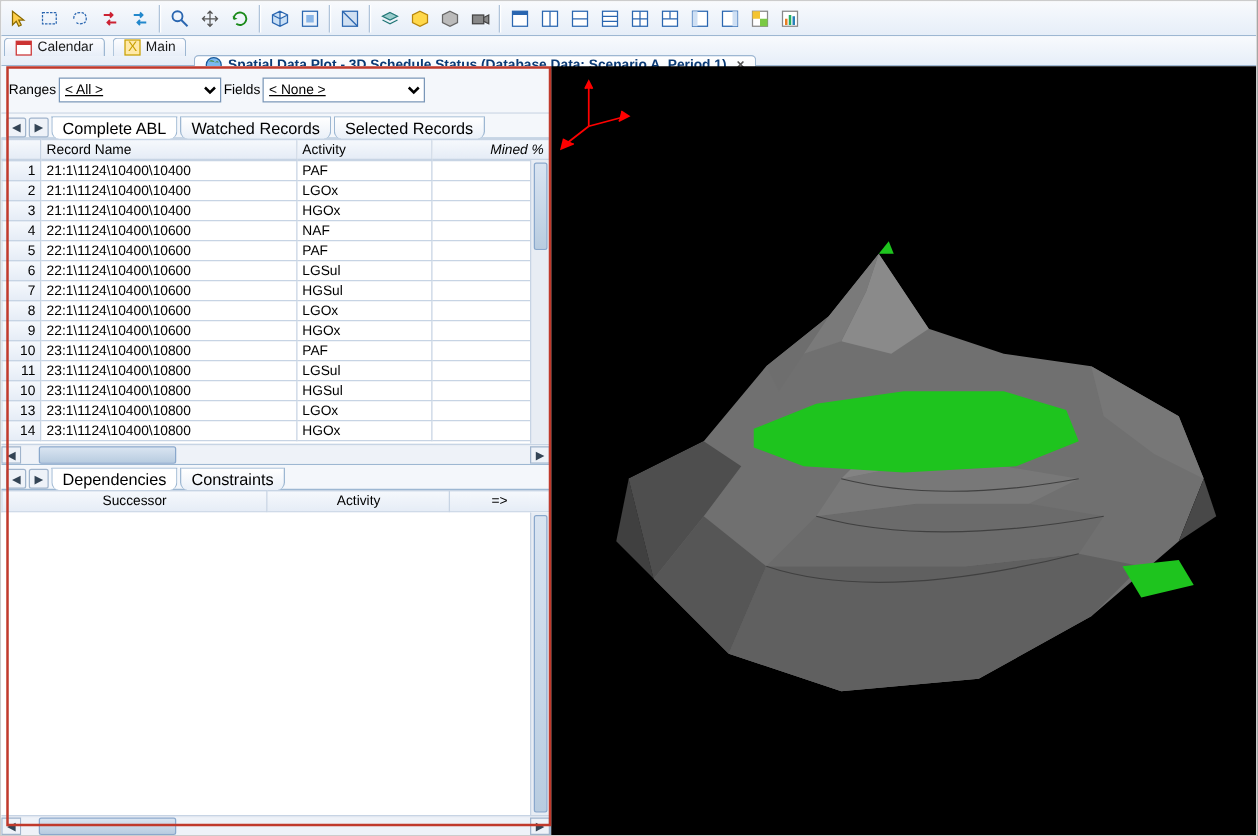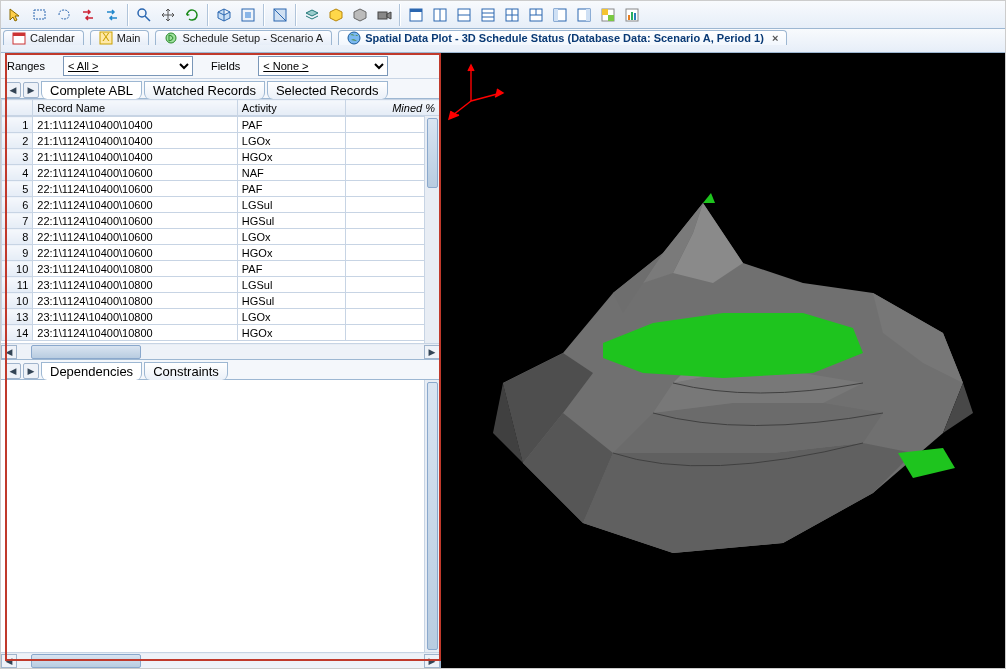--- a/index.html
+++ b/index.html
@@ -7,34 +7,34 @@
 
 
 .toolbar { height: 28px; background: linear-gradient(#f8fafd, #e6eef8); border-bottom: 1px solid #9db7d2; display: flex; align-items: center; padding: 0 4px; gap: 2px; }
 .toolbar .tbtn { width: 22px; height: 22px; border: 1px solid transparent; display: flex; align-items: center; justify-content: center; background: transparent; cursor: pointer; border-radius: 2px; }
 .toolbar .sep { width: 2px; height: 22px; margin: 0 2px; border-left: 1px solid #b0c4da; border-right: 1px solid #fff; }
 .toolbar .tbtn svg { width: 16px; height: 16px; }
 
 
 .navtabs { height: 24px; background: linear-gradient(#f8fafd, #e6eef8); border-bottom: 1px solid #9db7d2; display: flex; align-items: flex-start; padding: 0 2px; gap:4px; }
 .navtab { display: flex; align-items: center; gap: 4px; padding: 0 8px; border: 1px solid #9db7d2; border-bottom: none; border-radius: 4px 4px 0 0; background: linear-gradient(#fdfdff, #e7eef8); margin-right: 2px; cursor: pointer; white-space: nowrap; font-size: 11px; color: #1a1a1a; position: relative; top: 1px; }
-.navtab.active { background: linear-gradient(#fff, #f2f7fd); font-weight: bold; color: #0a3a75; }
+.navtab.active { background: linear-gradient(#fff, #f2f7fd); font-weight: bold; color: #0a3a75; margin-top: 14px; }
 .navtab .icon { width:14px; height:14px; display:inline-flex; align-items:center; justify-content:center; }
 .navtab .close { margin-left: 4px; color: #555; font-weight:bold; }
 
 
 .main { position: absolute; top: 52px; left: 0; right: 0; bottom: 0; display: flex; }
 .hl-box { position: absolute; top: 52px; left: 4px; width: 436px; height: 608px; border: 2px solid #c0392b; pointer-events:none; z-index:50;}
 
 
 .taskpanel { width: 440px; display: flex; flex-direction: column; border-right: 1px solid #9db7d2; background: #f4f7fb; }
 .panel-title { height: 20px; background: linear-gradient(#dfe9f6,#c9d9ed); border-bottom: 1px solid #9db7d2; display:flex; align-items:center; padding:0 6px; color:#103b6e; font-size:11px; }
 .panel-title .spacer { flex:1; }
 .panel-title .winbtn { width:16px; height:16px; display:flex; align-items:center; justify-content:center; color:#345; cursor:pointer;}
-.range-row { height: 26px; display:flex; align-items:center; gap:18px; padding:0 6px; border-bottom:1px solid #c7d4e4; background:#f4f7fb;}
+.range-row { height: 38px; display:flex; align-items:center; gap:2px; padding:0 6px; border-bottom:1px solid #c7d4e4; background:#f4f7fb;}
 .range-row label { font-size:11px; color:#000;}
 .range-row select { font-size:11px; height:20px; border:1px solid #7a97b8; background:#fff;text-decoration:underline; }
 .folder-tabs { height: 20px; display:flex; align-items:flex-end; padding:0 4px; background:#f4f7fb; border-bottom:1px solid #9db7d2;}
 .folder-tabs .scroll { width:16px; height:16px; border:1px solid #a0b4cc; background:#eef2f8; display:flex; align-items:center; justify-content:center; font-size:9px; color:#345; margin-right:2px; border-radius:2px; cursor:pointer;}
 .folder-tab { padding: 1px 8px; border:1px solid #9db7d2; border-bottom:none; background:linear-gradient(#fff,#eaf0f8); border-radius:0 0 6px 6px; transform: translateY(1px); margin-right:2px; font-size:13px; cursor:pointer;}
 .folder-tab.active { background:#fff; font-weight:normal; }
 .grid { flex: none; height: 260px; display:flex; flex-direction:column; background:#fff; }
 .grid table { border-collapse:collapse; width:100%; }
 .grid th, .grid td { border:1px solid #c7d4e4; padding:1px 4px; font-size:11px; height:16px; white-space:nowrap; overflow:hidden; text-overflow:ellipsis;margin-top:20px;}
 .grid th { background:linear-gradient(#f5f8fc,#e5ecf6); font-weight:normal; text-align:center;}
@@ -227,29 +227,20 @@
     </div>
     <div class="navtab">
       <span class="icon">
         <svg viewBox="0 0 14 14">
           <rect x="1" y="1" width="12" height="12" fill="#ffe9a8" stroke="#c9a000"></rect>
           <text x="7" y="10" text-anchor="middle" font-size="8" fill="#c9a000">X</text>
         </svg>
       </span>
       <span>Main</span>
     </div>
-    <div class="navtab">
-      <span class="icon">
-        <svg viewBox="0 0 14 14">
-          <circle cx="7" cy="7" r="5" fill="#9de09d" stroke="#2a8a2a"></circle>
-          <path d="M5 4 L5 10 M5 4 Q9 5 9 7 Q9 9 5 10" stroke="#2a8a2a" fill="none"></path>
-        </svg>
-      </span>
-      <span>Schedule Setup - Scenario A</span>
-    </div>
     <div class="navtab active">
       <span class="icon">
         <svg viewBox="0 0 14 14">
           <circle cx="7" cy="7" r="6" fill="#7ab8f0" stroke="#1a5a9a"></circle>
           <path d="M3 4 Q6 2 8 5 Q10 3 11 5" fill="#4a8a3a"></path>
           <path d="M4 9 Q7 7 10 10" fill="#4a8a3a"></path>
         </svg>
       </span>
       <span>Spatial Data Plot - 3D Schedule Status (Database Data: Scenario A, Period 1)</span>
       <span class="close">×</span>
@@ -385,20 +376,29 @@
           <span class="harrow">▶</span>
       </div>
     </div>
     <div class="bottom-panel">
       <div class="folder-tabs" id="lower-tabs">
         <span class="scroll">◀</span>
         <span class="scroll">▶</span>
       <div class="folder-tab active">Dependencies</div>
           <div class="folder-tab">Constraints</div>
         </div>
+      <table style="border-collapse:collapse;width:100%;">
+        <thead>
+            <tr id="lower-head">
+              <th style="border: 1px solid rgb(199, 212, 228); background: linear-gradient(rgb(245, 248, 252), rgb(229, 236, 246)); padding: 2px 4px; font-weight: normal; width: 160px;">Successor</th>
+              <th style="border: 1px solid rgb(199, 212, 228); background: linear-gradient(rgb(245, 248, 252), rgb(229, 236, 246)); padding: 2px 4px; font-weight: normal; width: 110px;">Activity</th>
+              <th style="border: 1px solid rgb(199, 212, 228); background: linear-gradient(rgb(245, 248, 252), rgb(229, 236, 246)); padding: 2px 4px; font-weight: normal; width: 60px;">=&gt;</th>
+            </tr>
+          </thead>
+      </table>
       <div class="dep-body">
         <div class="vscroll">
             <div class="thumb"></div>
           </div>
       </div>
       <div class="hscroll">
         <span class="harrow">◀</span>
           <div class="htrack">
             <div class="hthumb"></div>
           </div>

